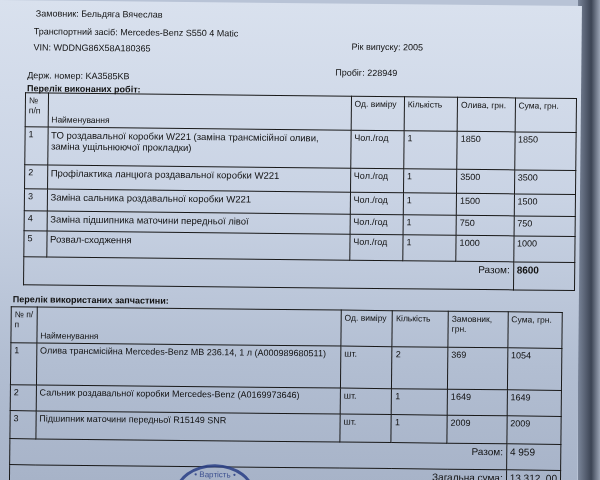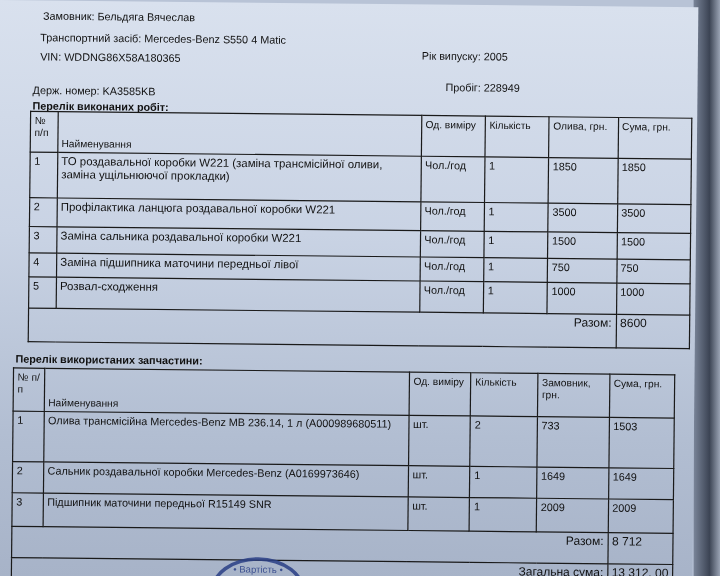--- a/index.html
+++ b/index.html
@@ -41,21 +41,21 @@
 
 <div class="bg-right"></div>
 
 <div class="paper">
 
   <div class="hdr" style="left:36px;top:8px;">Замовник: Бельдяга Вячеслав</div>
   <div class="hdr" style="left:34px;top:26px;">Транспортний засіб: Mercedes-Benz S550 4 Matic</div>
   <div class="hdr" style="left:34px;top:42px;">VIN: WDDNG86X58A180365</div>
   <div class="hdr" style="left:352px;top:38px;">Рік випуску: 2005</div>
   <div class="hdr" style="left:28px;top:70px;">Держ. номер: KA3585KB</div>
-  <div class="hdr" style="left:372px;top:64px;text-align:right;">Пробіг: 228949</div>
+  <div class="hdr" style="left:336px;top:64px;text-align:right;">Пробіг: 228949</div>
 
   <div class="section-title" style="left:28px;top:83px;">Перелік виконаних робіт:</div>
 
   <table class="works" style="left:26px;top:92px;width:552px;">
     <colgroup>
       <col style="width:22px">
         <col style="width:296px">
         <col style="width:52px">
         <col style="width:52px">
         <col style="width:56px">
@@ -106,21 +106,21 @@
       <td class="num">5</td>
       <td class="name">Розвал-сходження</td>
       <td>Чол./год</td>
       <td>1</td>
       <td>1000</td>
       <td>1000</td>
     </tr>
     <tr style="height:28px;">
       <td class="total-blank" colspan="4"></td>
       <td class="total-label">Разом:</td>
-      <td style="font-size:10px;">8600</td>
+      <td style="font-size:10px;font-weight:bold;">8600</td>
     </tr>
   </tbody>
     </table>
 
   <div class="section-title" style="left:16px;top:294px;">Перелік використаних запчастини:</div>
 
   <table class="parts" style="left:14px;top:306px;width:552px;">
     <colgroup>
       <col style="width:26px">
         <col style="width:310px">
@@ -136,43 +136,43 @@
       <th>Од. виміру</th>
       <th>Кількість</th>
       <th>Замовник, грн.</th>
       <th>Сума, грн.</th>
     </tr>
     <tr style="height:42px;">
       <td class="num">1</td>
       <td>Олива трансмісійна Mercedes-Benz MB 236.14, 1 л (A000989680511)</td>
       <td>шт.</td>
       <td>2</td>
-      <td>733</td>
-      <td>1503</td>
+      <td>369</td>
+      <td>1054</td>
     </tr>
     <tr style="height:26px;">
       <td class="num">2</td>
       <td>Сальник роздавальної коробки Mercedes-Benz (A0169973646)</td>
       <td>шт.</td>
       <td>1</td>
       <td>1649</td>
       <td>1649</td>
     </tr>
     <tr style="height:28px;">
       <td class="num">3</td>
       <td>Підшипник маточини передньої R15149 SNR</td>
       <td>шт.</td>
       <td>1</td>
       <td>2009</td>
       <td>2009</td>
     </tr>
     <tr style="height:26px;">
       <td class="total-blank" colspan="4"></td>
       <td class="total-label">Разом:</td>
-      <td style="font-size:10px;">8 712</td>
+      <td style="font-size:10px;">4 959</td>
     </tr>
     <tr style="height:24px;">
       <td class="total-blank" colspan="3"></td>
       <td class="total-label" colspan="2">Загальна сума:</td>
       <td style="font-size:10px;white-space:nowrap;">13 312, 00</td>
     </tr>
   </tbody>
     </table>
 
   <div class="stamp">

